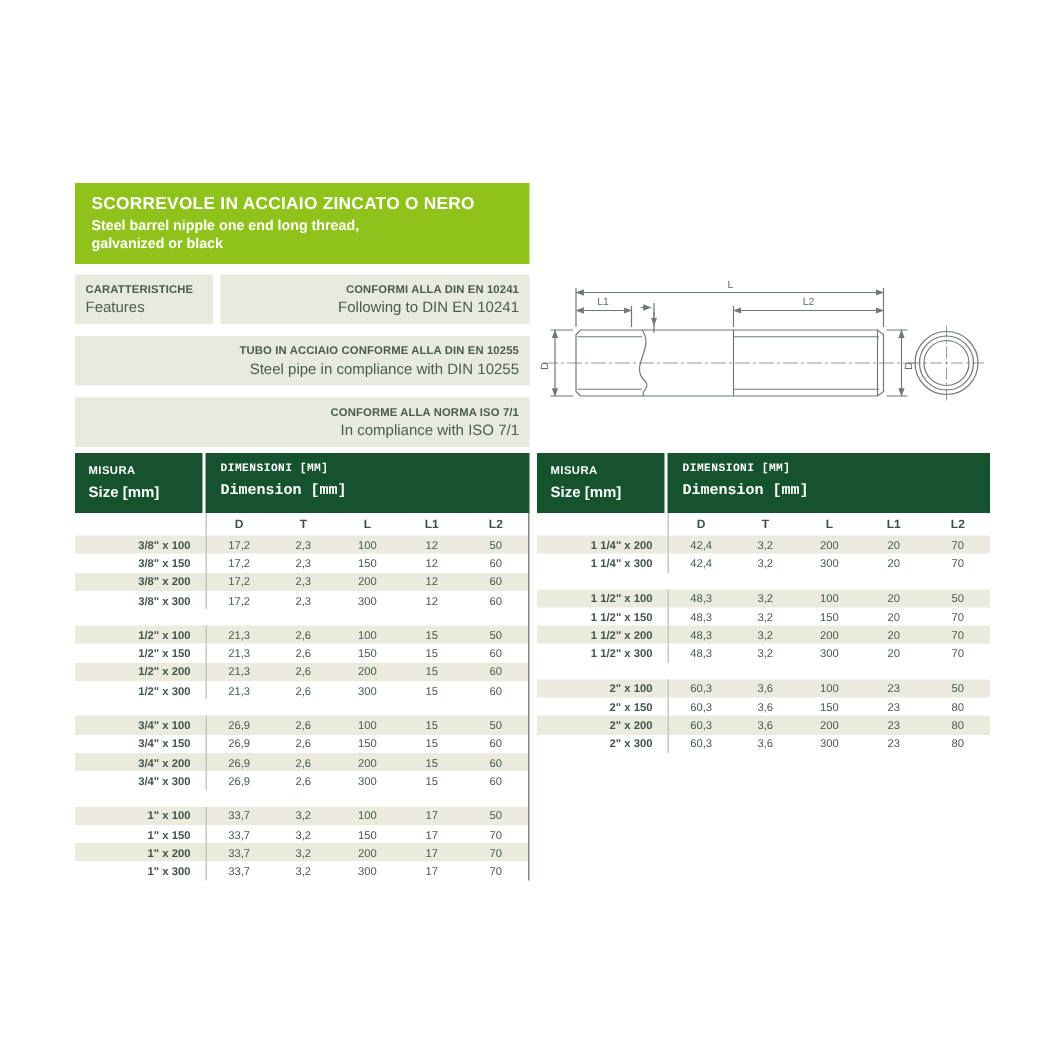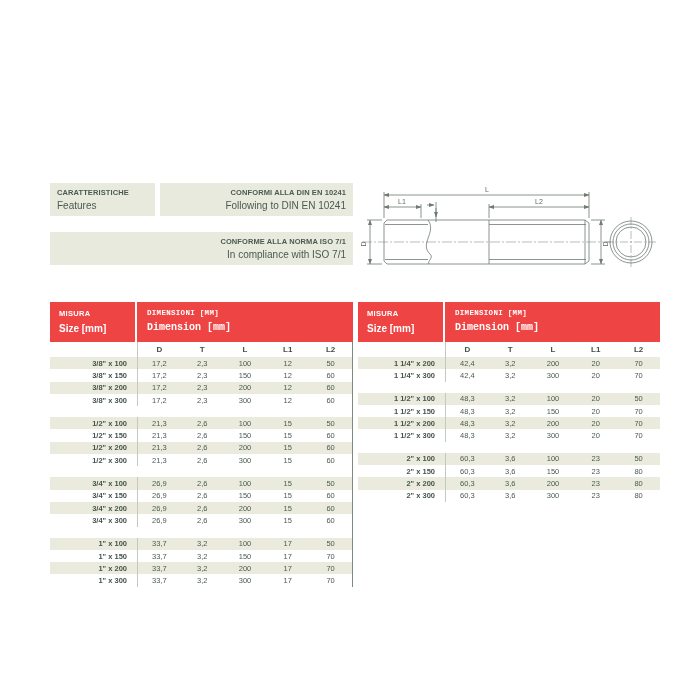--- a/index.html
+++ b/index.html
@@ -15,34 +15,34 @@
   }
   .title-it { font-size:11.5px; font-weight:bold; letter-spacing:.2px; margin-bottom:3px; white-space:nowrap; }
   .title-en { font-size:9.5px; font-weight:bold; line-height:1.3; }
 
   
   .specs { position:absolute; left:50px; top:183px; width:303px; }
   .spec-row { display:flex; gap:5px; margin-bottom:8px; }
   .spec-label, .spec-value {
     background:#e9eade; color:#4a5a50; padding:5px 7px; box-sizing:border-box; min-height:32px;
   }
-  .spec-label { width:105px; flex:none; }
+  .spec-label { width:92px; flex:none; }
   .spec-value { flex:1;text-align:right; }
   .spec-it { font-weight:bold; font-size:7.5px; margin-bottom:3px; letter-spacing:.1px; }
   .spec-en { font-size:10px; }
 
   
   .drawing { position:absolute; left:358px; top:178px; width:302px; height:117px; }
 
   
   .dtable { position:absolute; top:302px; width:303px; font-size:7.5px; color:#4a5a50; }
   .dtable.t-left  { left:50px; }
   .dtable.t-right { left:358px; width:302px; }
 
-  .thead { background:#ef4444; color:#ffffff; height:40px; display:flex; box-sizing:border-box; }
+  .thead { background:#14532d; color:#ffffff; height:40px; display:flex; box-sizing:border-box; }
   .th-size { width:87px; flex:none; border-right:2px solid #ffffff; padding:7px 0 0 9px; box-sizing:border-box; }
   .th-dim  { flex:1; padding:7px 0 0 10px; box-sizing:border-box;font-family:Liberation Mono, monospace; }
   .th-line1 { font-weight:bold; font-size:7.5px; letter-spacing:.3px; margin-bottom:5px; white-space:nowrap; }
   .th-line2 { font-weight:bold; font-size:10px; white-space:nowrap; }
 
   .tinner.divided { border-right:1px solid #7d8a80; }
 
   .subhead { display:flex; height:15px; font-weight:bold; color:#3f5048; font-size:8px; }
   .size-col-spacer { width:87px; flex:none; }
   .row-vals {
@@ -57,33 +57,44 @@
     width:87px; flex:none; text-align:right; padding-right:10px;
     box-sizing:border-box; font-weight:bold; color:#44544b;
   }
   .group-gap { height:11px; }
 </style>
 </head>
 <body>
 
 <div class="page">
 
+  <div class="title-block">
+    <div class="title-it">SCORREVOLE IN ACCIAIO ZINCATO O NERO</div>
+    <div class="title-en">
+      <div>Steel barrel nipple one end long thread,</div>
+      <div>galvanized or black</div>
+    </div>
+  </div>
 
   <div class="specs">
     <div class="spec-row">
       <div class="spec-label">
         <div class="spec-it">CARATTERISTICHE</div>
         <div class="spec-en">Features</div>
       </div>
       <div class="spec-value">
         <div class="spec-it">CONFORMI ALLA DIN EN 10241</div>
         <div class="spec-en">Following to DIN EN 10241</div>
       </div>
     </div>
     <div class="spec-row">
+      <div class="spec-value">
+        <div class="spec-it">TUBO IN ACCIAIO CONFORME ALLA DIN EN 10255</div>
+        <div class="spec-en">Steel pipe in compliance with DIN 10255</div>
+      </div>
     </div>
     <div class="spec-row">
       <div class="spec-value">
         <div class="spec-it">CONFORME ALLA NORMA ISO 7/1</div>
         <div class="spec-en">In compliance with ISO 7/1</div>
       </div>
     </div>
   </div>
 
   <div class="drawing">

